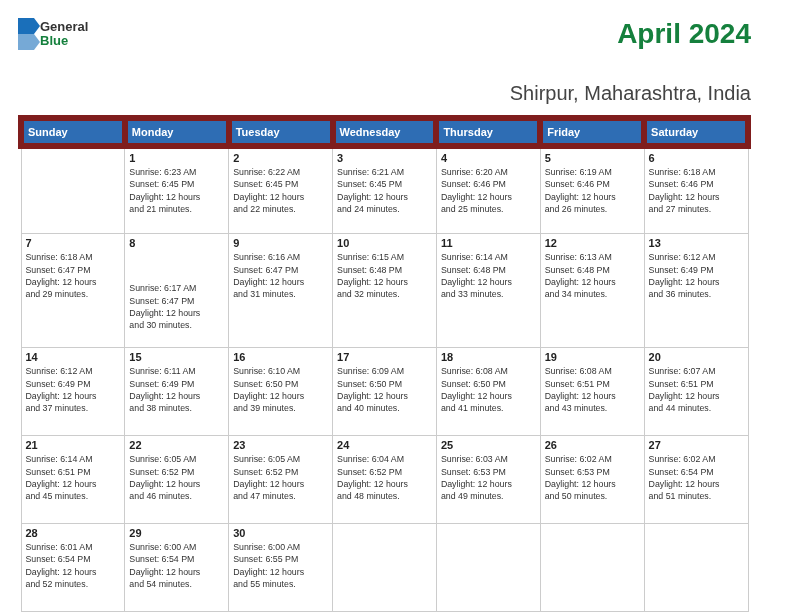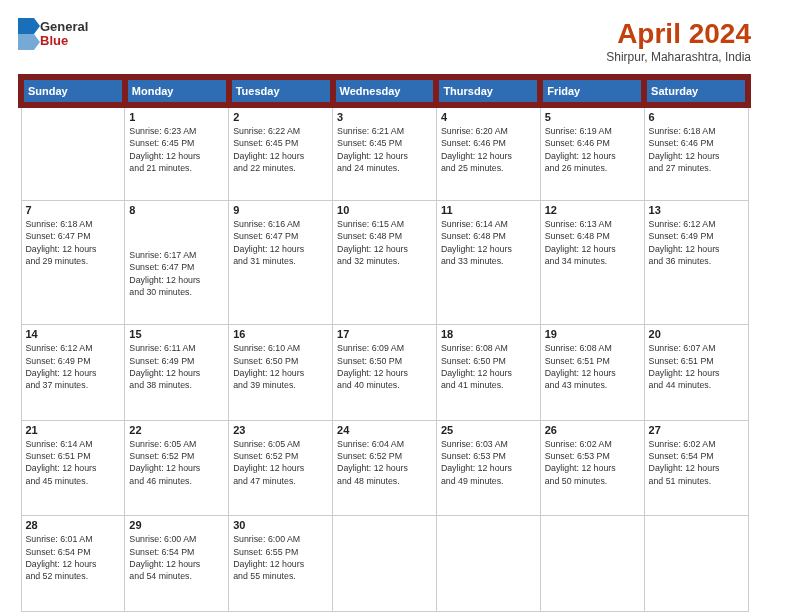--- a/index.html
+++ b/index.html
@@ -28,33 +28,34 @@
       align-items: center;
     }
     .logo-text {
       display: flex;
       flex-direction: column;
       font-size: 13px;
       font-weight: bold;
       line-height: 1.1;
     }
     .logo-general { color: #333; }
-    .logo-blue { color: #b91c1c; }
+    .logo-blue { color: #15803d; }
     .title-block {
       text-align: right;
     }
     .title-block h1 {
       font-size: 28px;
       font-weight: bold;
-      color: #c2410c;
+      color: #15803d;
     }
     .title-block h2 {
-      font-size: 12px;
+      font-size: 20px;
       font-weight: normal;
       color: #444;
+      margin-top: 32px;
     }
     .calendar {
       width: 100%;
       border-collapse: collapse;
       flex: 1;
       font-size: 9.5px;
     }
     .calendar th {
       background: #2e6db4;
       color: #fff;

